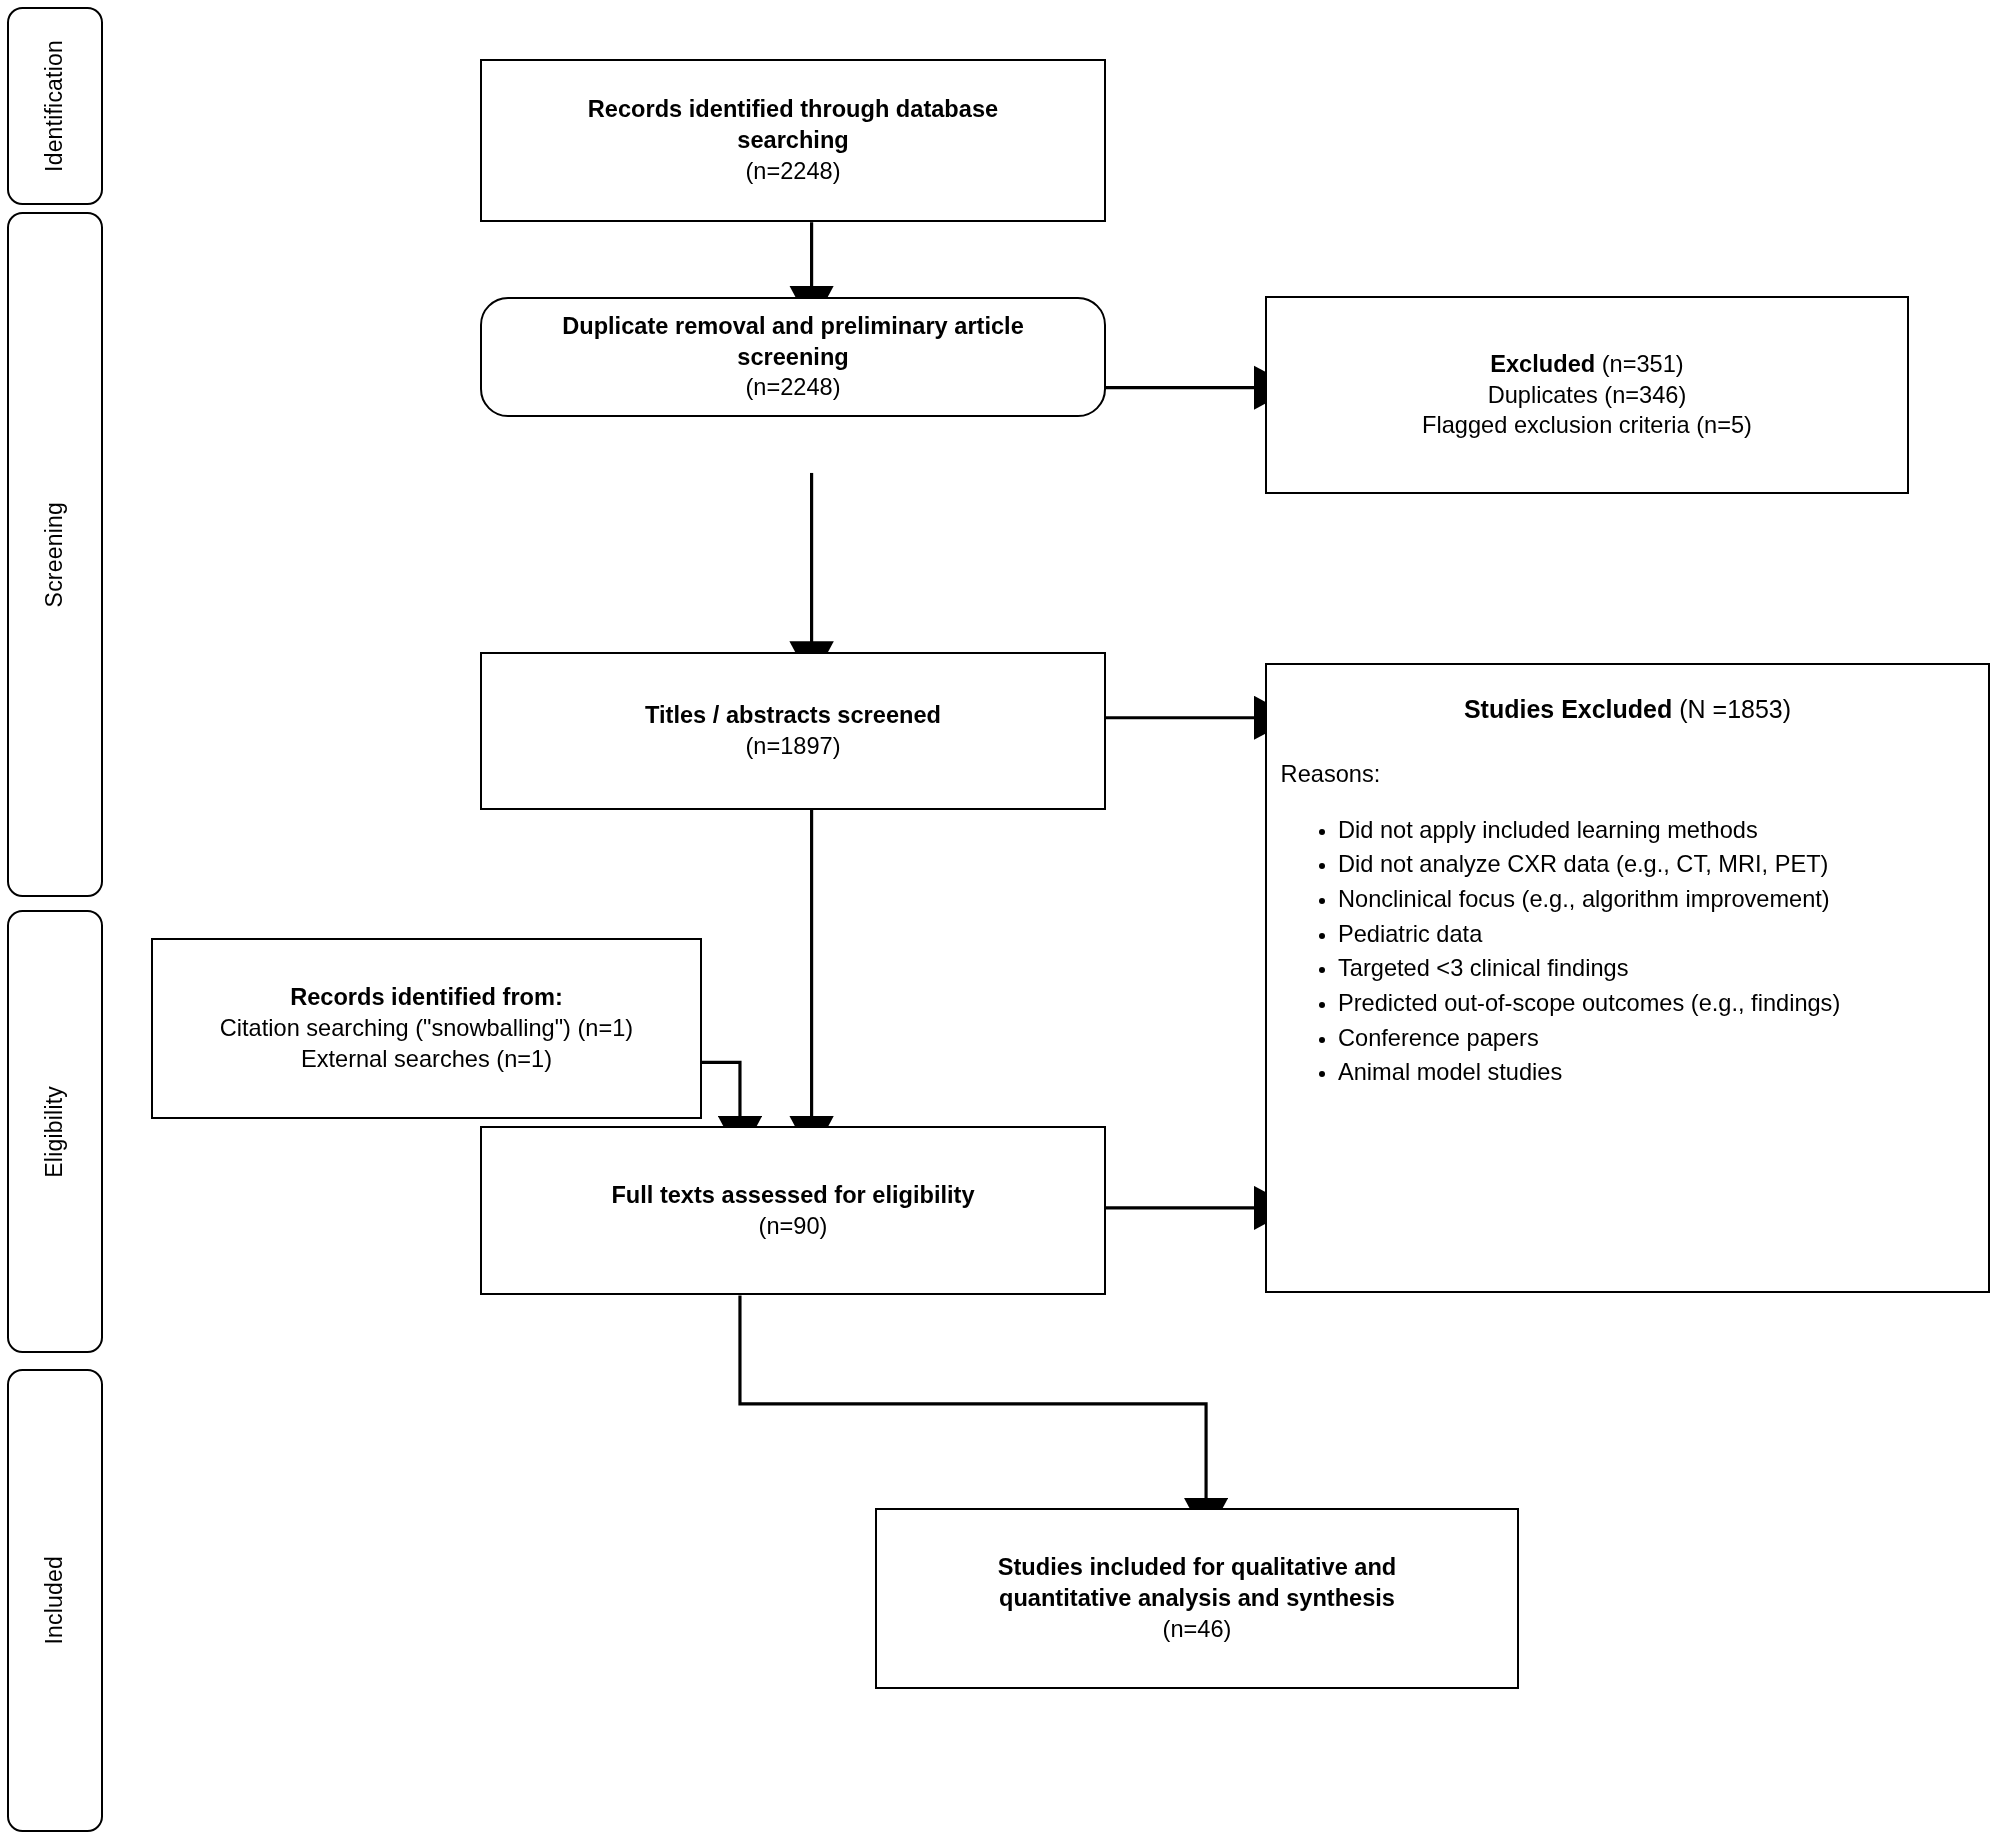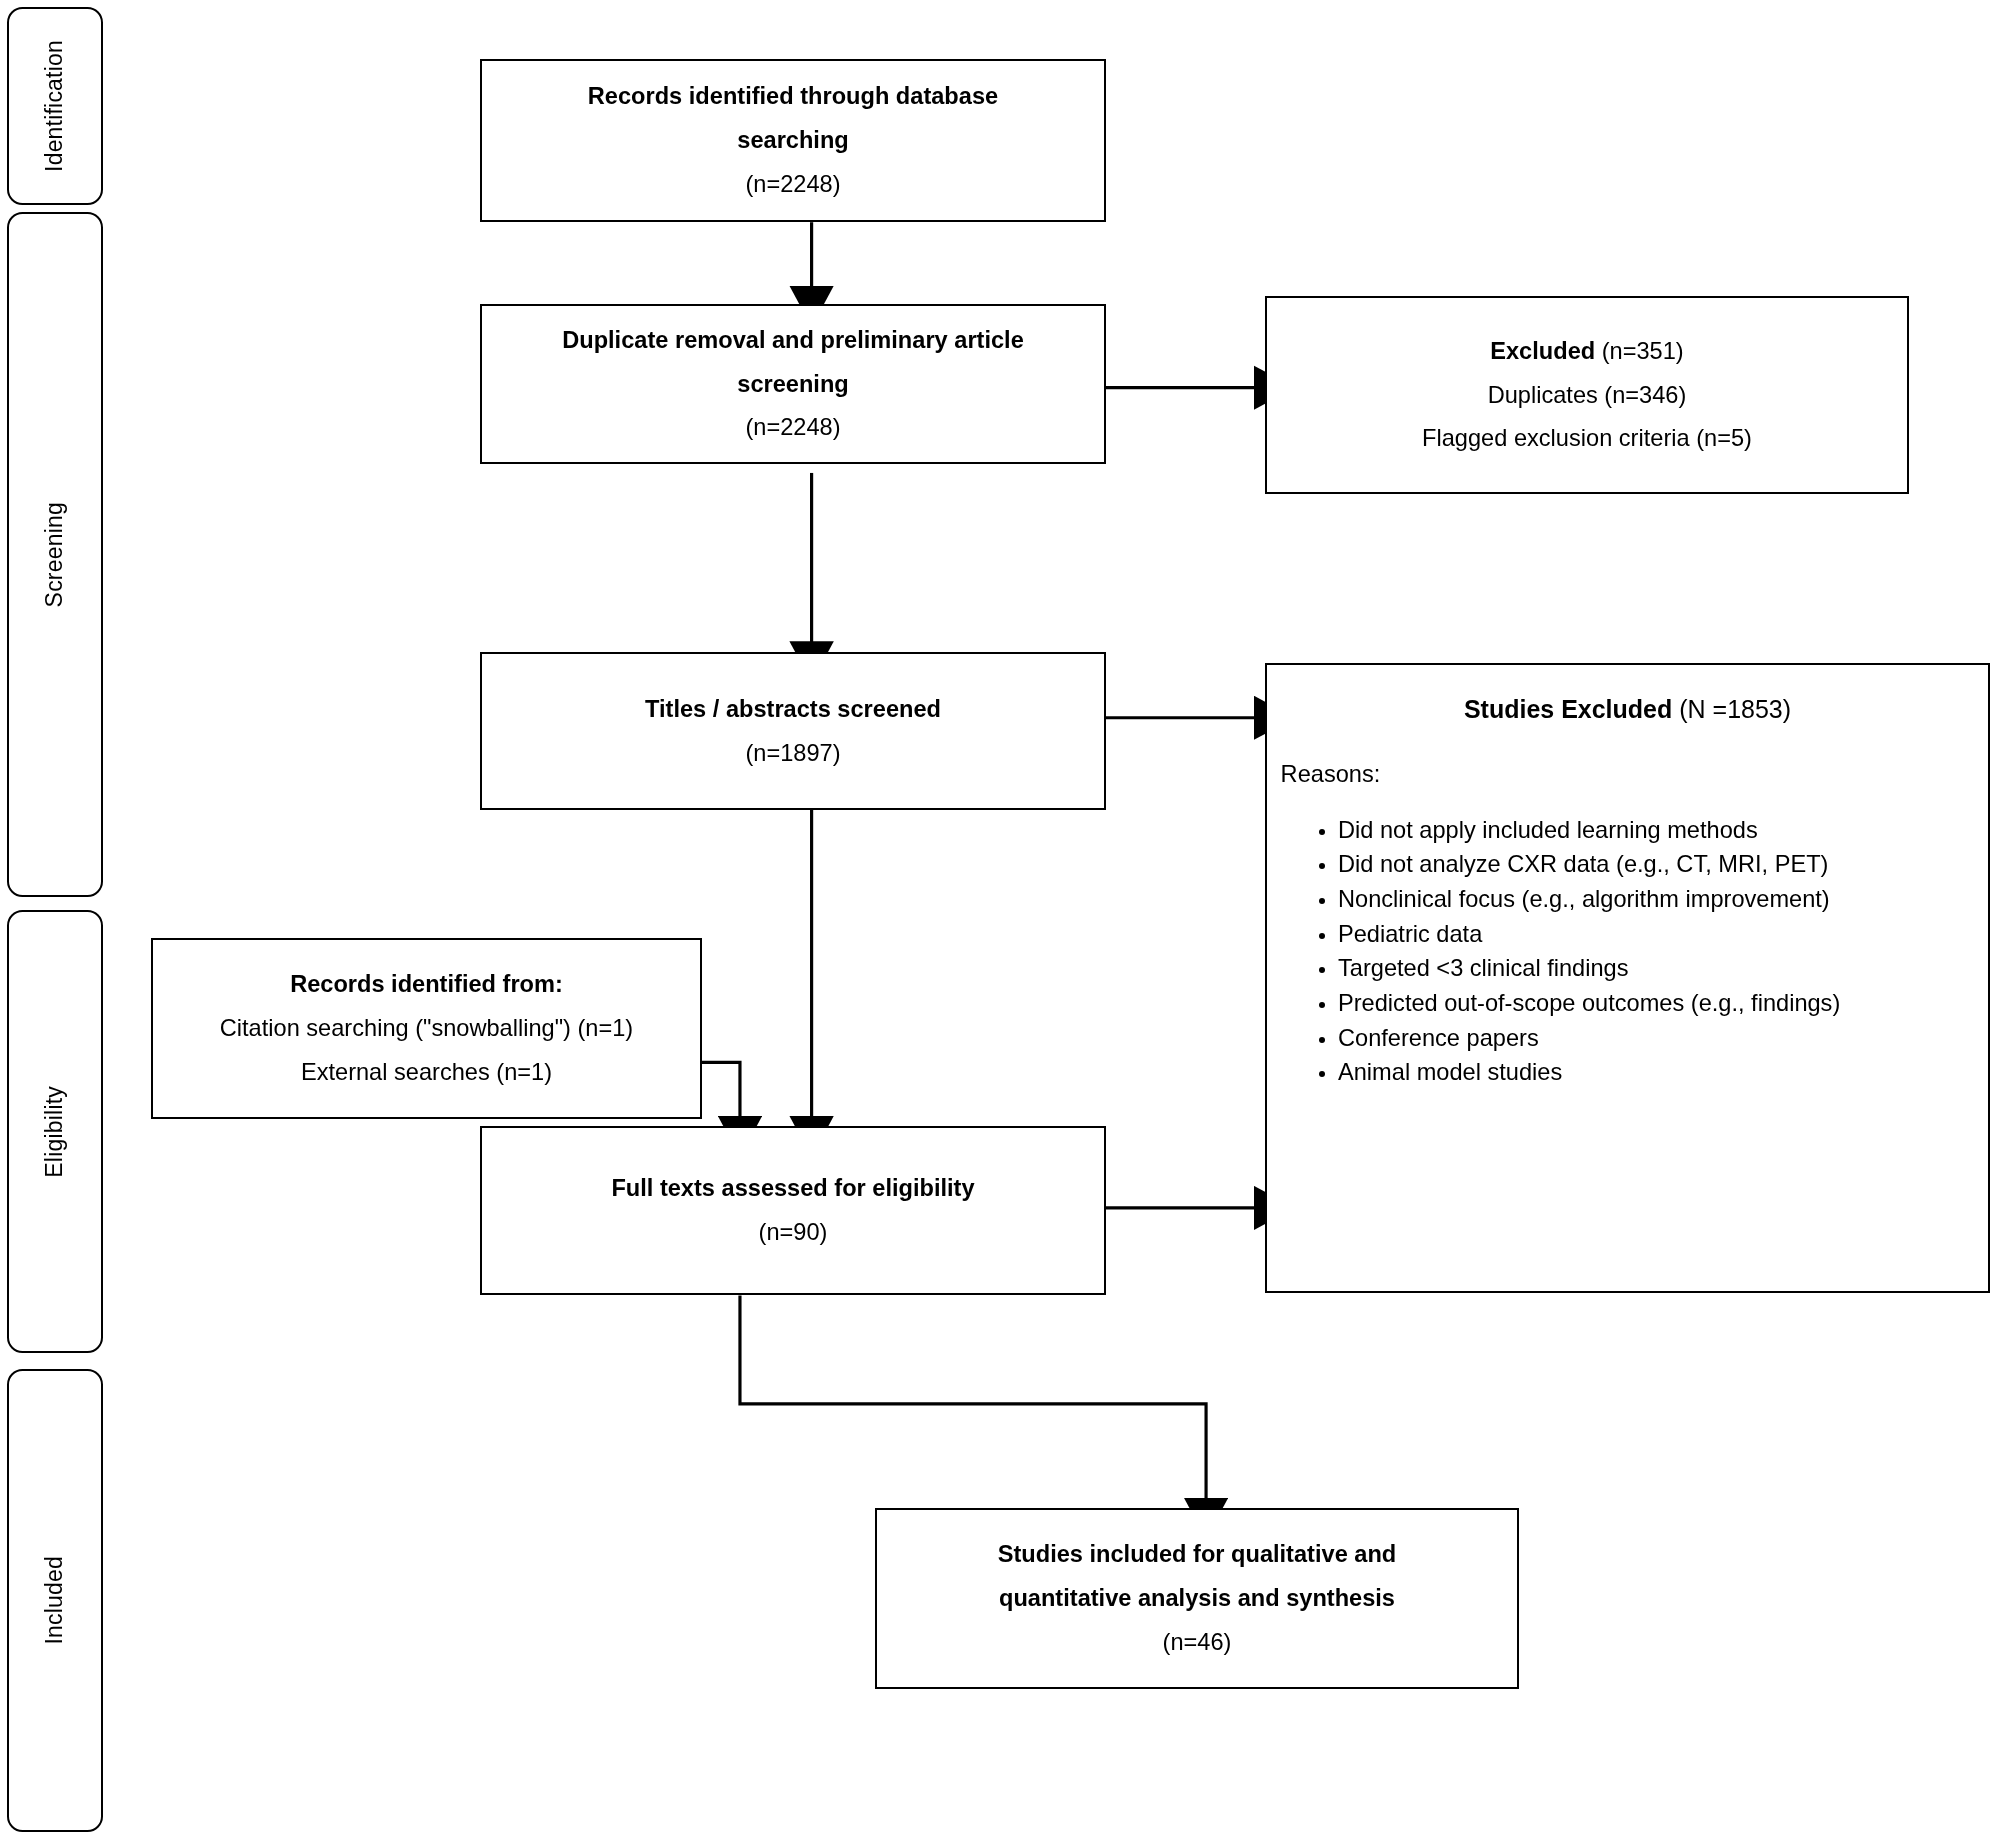--- a/index.html
+++ b/index.html
@@ -42,21 +42,20 @@
     position: absolute;
     box-sizing: border-box;
     border: 2.7px solid #000000;
     background: #ffffff;
     display: flex;
     flex-direction: column;
     align-items: center;
     justify-content: center;
     text-align: center;
     padding: 8.2px 11.8px;
-    gap: 13px;
   }
   .node .line {
     font-size: 23.6px;
     line-height: 1.30;
     white-space: nowrap;
   }
   .node .line.b { font-weight: bold; }
 
   
   .panel {
@@ -144,21 +143,21 @@
 
     <polyline points="1632,2857 1632,3096 2660,3096 2660,3310" fill="none" stroke="#000000" stroke-width="7" marker-end="url(#ah)"></polyline>
   </svg>
 
   <div class="node" style="left:480px; top:59px; width:626px; height:163px;">
     <div class="line b">Records identified through database</div>
     <div class="line b">searching</div>
     <div class="line">(n=2248)</div>
   </div>
 
-  <div class="node" style="left:480px; top:304px; width:626px; height:160px;">
+  <div class="node" style="left:480px; top:297px; width:626px; height:120px;border-radius:28px;">
     <div class="line b">Duplicate removal and preliminary article</div>
     <div class="line b">screening</div>
     <div class="line">(n=2248)</div>
   </div>
 
   <div class="node" style="left:1265px; top:296px; width:644px; height:198px;">
     <div class="line">
       <b>Excluded</b><span> (n=351)</span>
     </div>
     <div class="line">Duplicates (n=346)</div>

